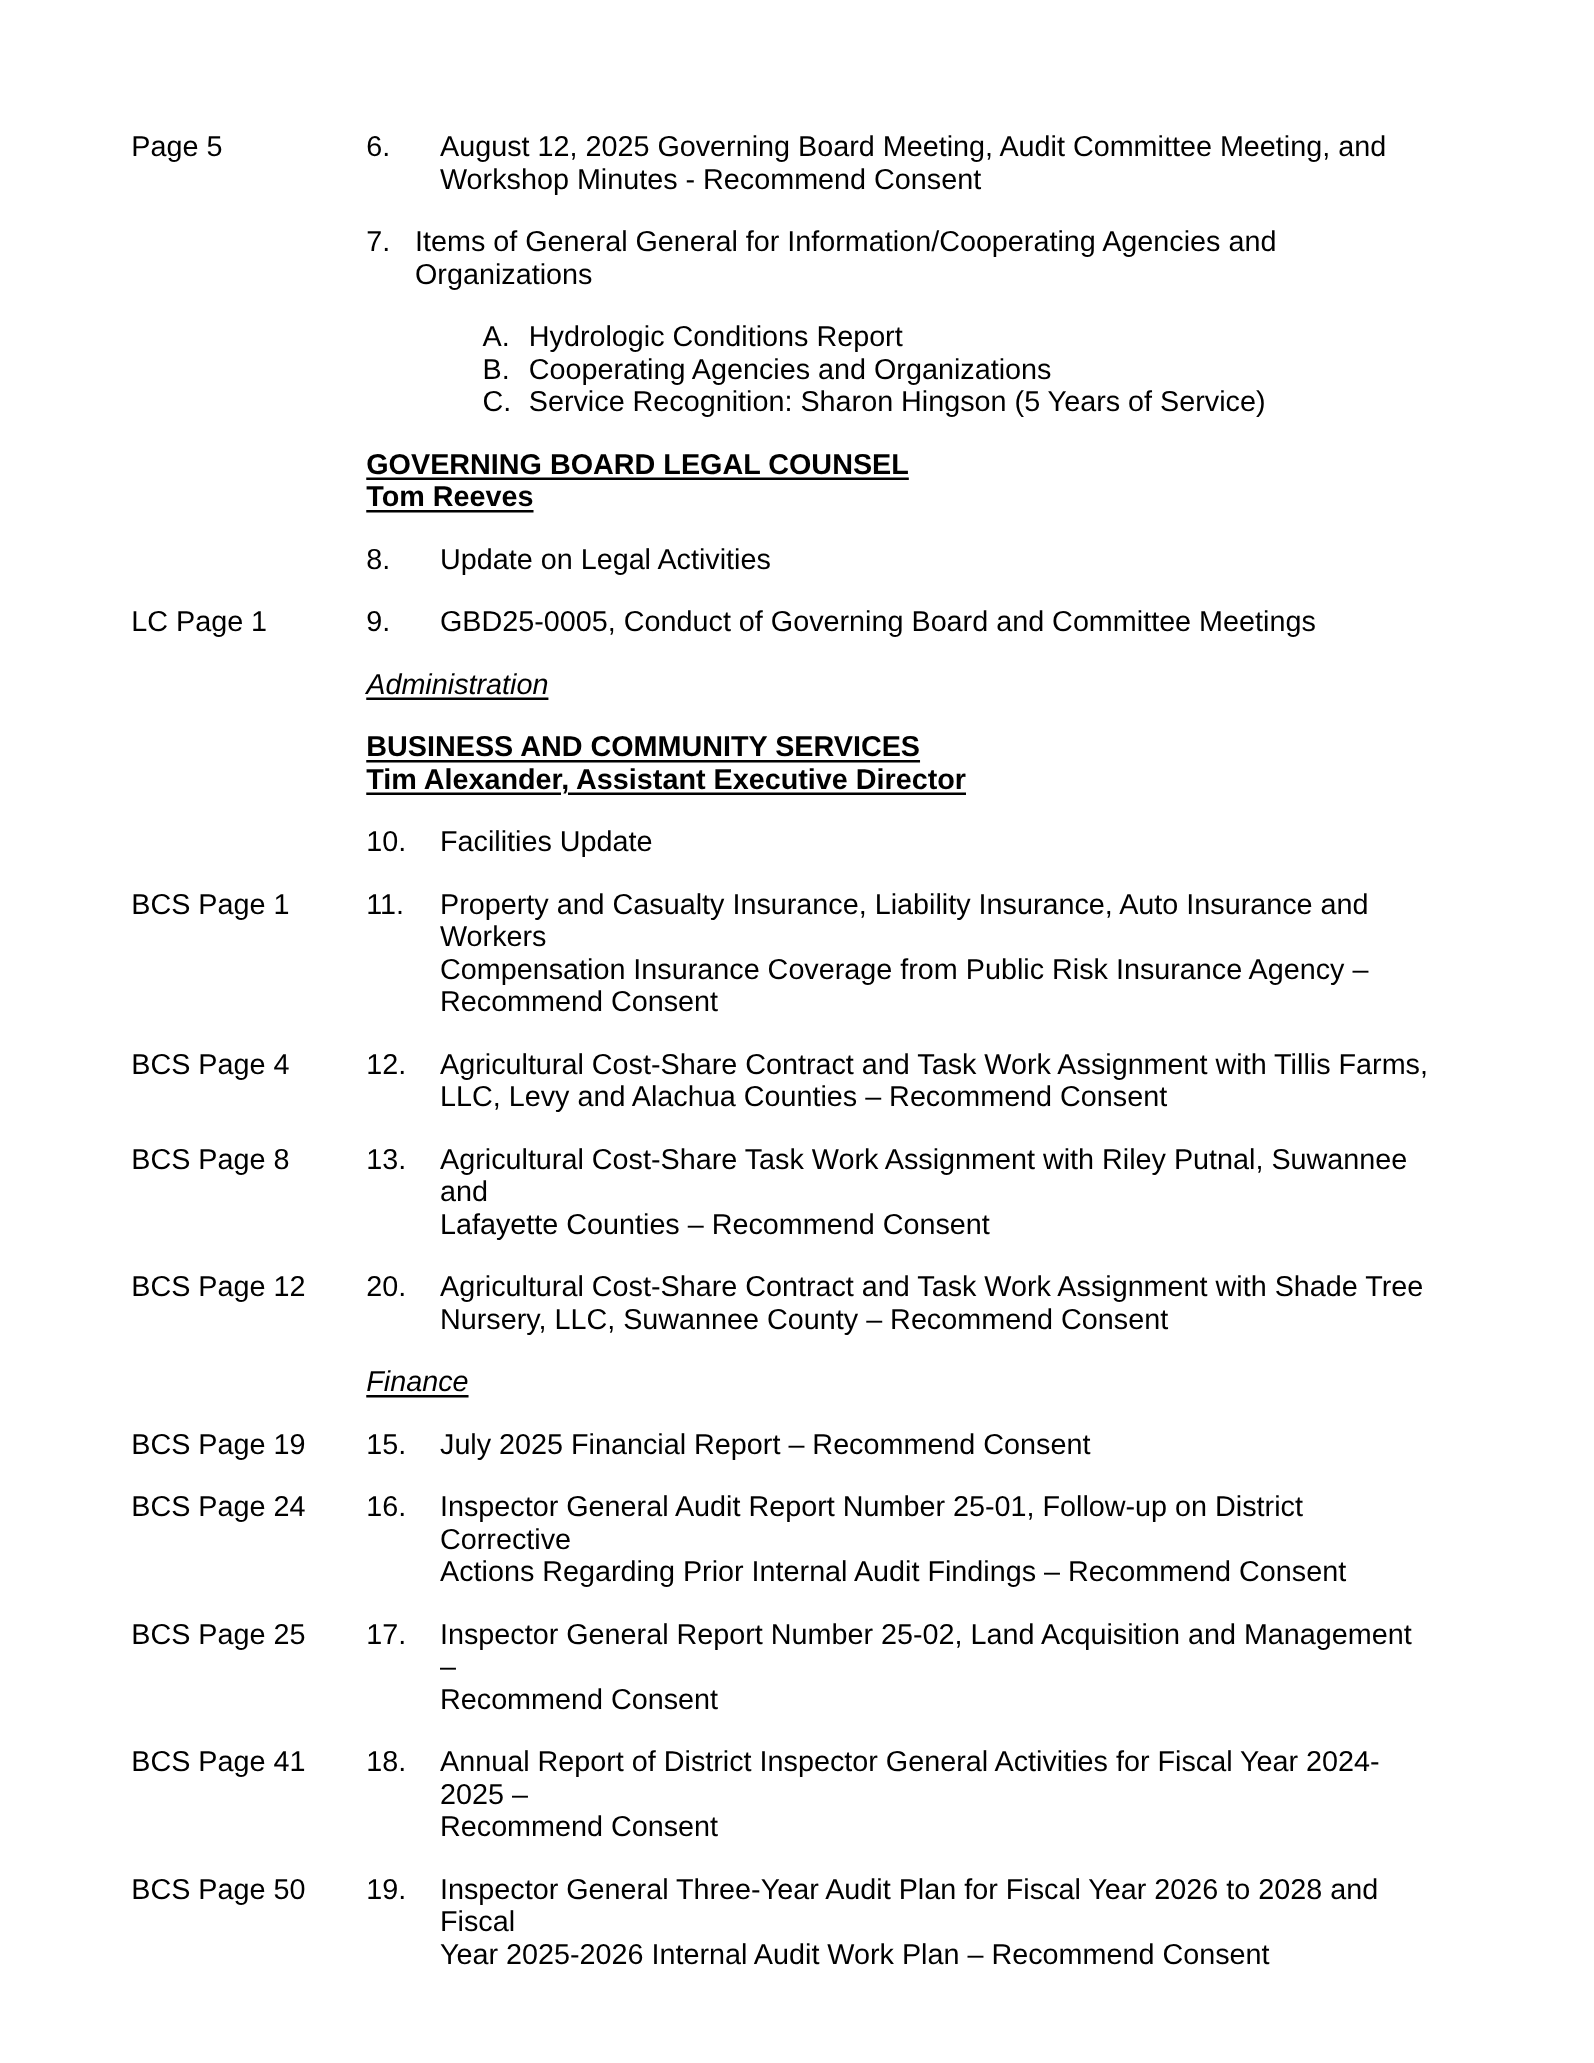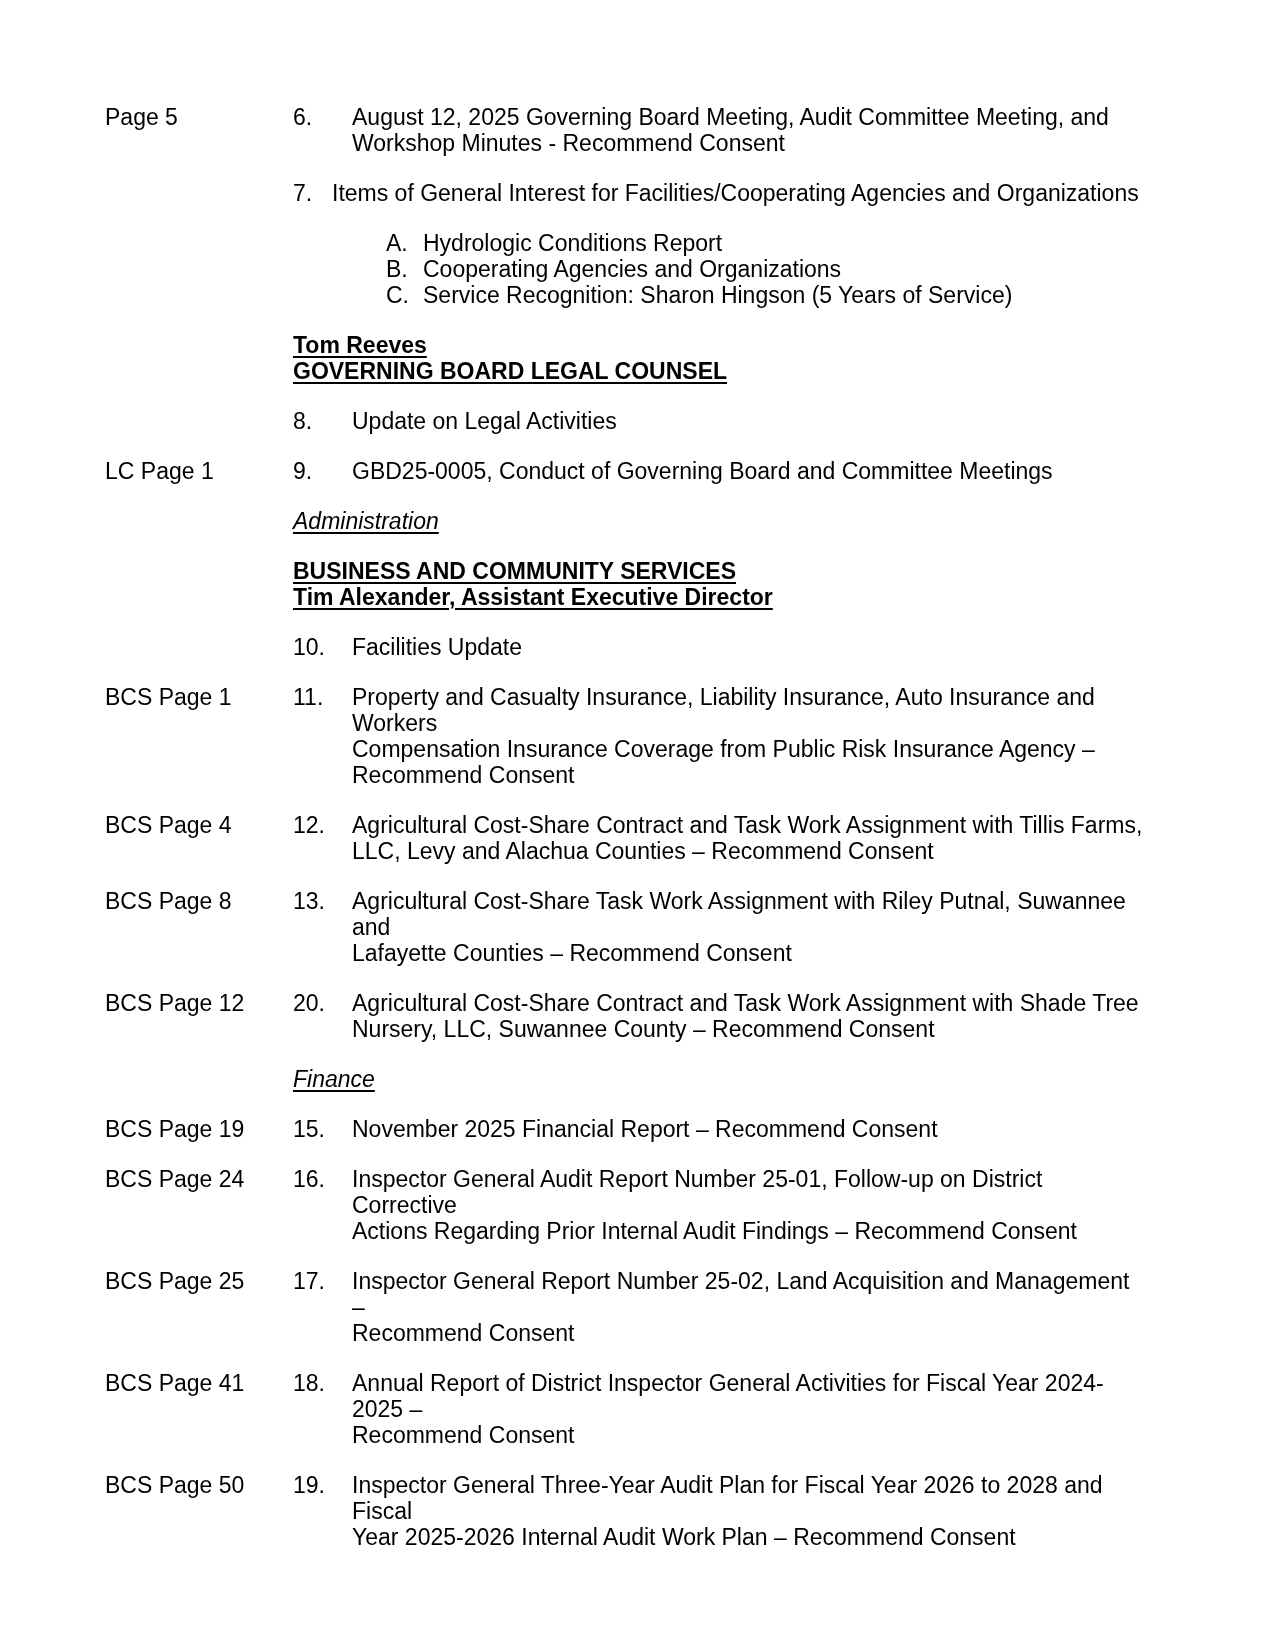--- a/index.html
+++ b/index.html
@@ -67,21 +67,21 @@
   <div class="row">
     <div class="col-ref">Page 5</div>
     <div class="num">6.</div>
     <div class="txt"><span>August 12, 2025 Governing Board Meeting, Audit Committee Meeting, and
 Workshop Minutes - </span><strong>Recommend Consent</strong></div>
   </div>
 
   <div class="row item7">
     <div class="col-ref"></div>
     <div class="num">7.</div>
-    <div class="txt"><span>Items of General Interest for Facilities/Cooperating Agencies and Organizations</span></div>
+    <div class="txt"><span>Items of General General for Information/Cooperating Agencies and Organizations</span></div>
   </div>
 
   <div class="row sub">
     <div class="col-ref"></div>
     <div class="letter">A.</div>
     <div class="txt"><span>Hydrologic Conditions Report</span></div>
   </div>
   <div class="row sub">
     <div class="col-ref"></div>
     <div class="letter">B.</div>
@@ -89,22 +89,22 @@
   </div>
   <div class="row sub gap-after">
     <div class="col-ref"></div>
     <div class="letter">C.</div>
     <div class="txt"><span>Service Recognition: Sharon Hingson (5 Years of Service)</span></div>
   </div>
 
   <div class="row heading">
     <div class="col-ref"></div>
     <div>
+      <div><span class="section-title">GOVERNING BOARD LEGAL COUNSEL</span></div>
       <div><span class="section-subtitle">Tom Reeves</span></div>
-      <div><span class="section-title">GOVERNING BOARD LEGAL COUNSEL</span></div>
     </div>
   </div>
 
   <div class="row">
     <div class="col-ref"></div>
     <div class="num">8.</div>
     <div class="txt"><span>Update on Legal Activities</span></div>
   </div>
 
   <div class="row">
@@ -163,21 +163,21 @@
   </div>
 
   <div class="row heading">
     <div class="col-ref"></div>
     <div><span class="subsection-title">Finance</span></div>
   </div>
 
   <div class="row">
     <div class="col-ref">BCS Page 19</div>
     <div class="num">15.</div>
-    <div class="txt"><span>November 2025 Financial Report – </span><strong>Recommend Consent</strong></div>
+    <div class="txt"><span>July 2025 Financial Report – </span><strong>Recommend Consent</strong></div>
   </div>
 
   <div class="row">
     <div class="col-ref">BCS Page 24</div>
     <div class="num">16.</div>
     <div class="txt"><span>Inspector General Audit Report Number 25-01, Follow-up on District Corrective
 Actions Regarding Prior Internal Audit Findings – </span><strong>Recommend Consent</strong></div>
   </div>
 
   <div class="row">

